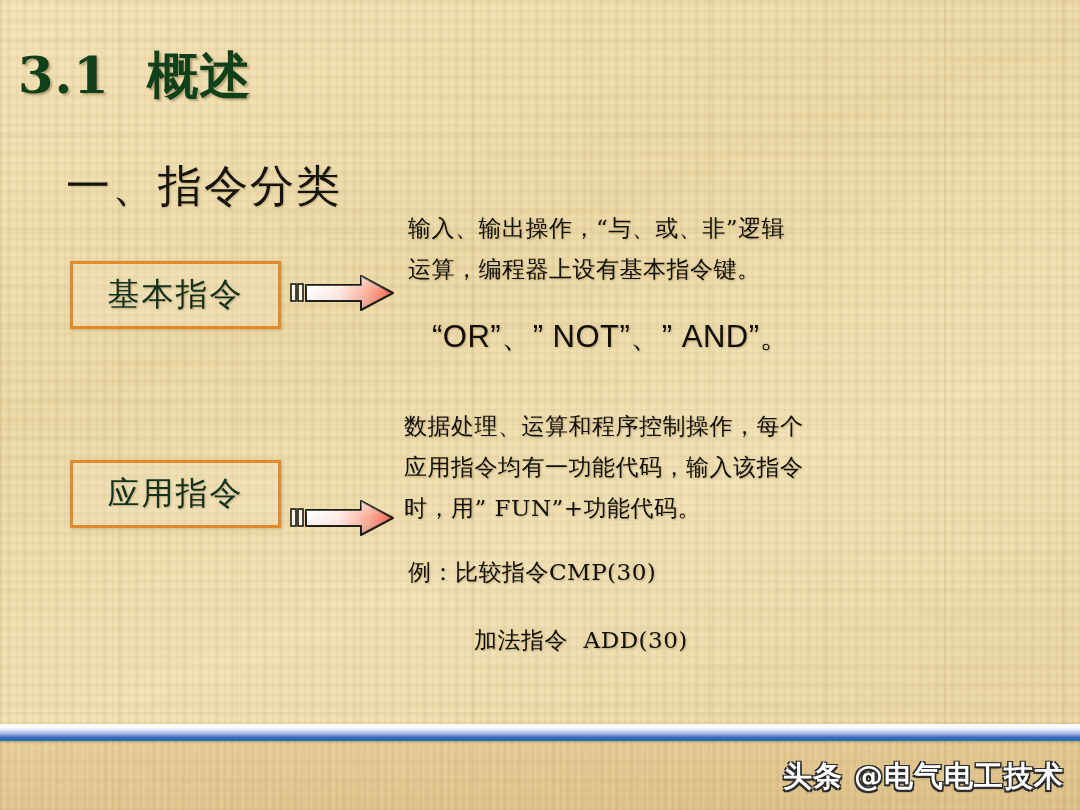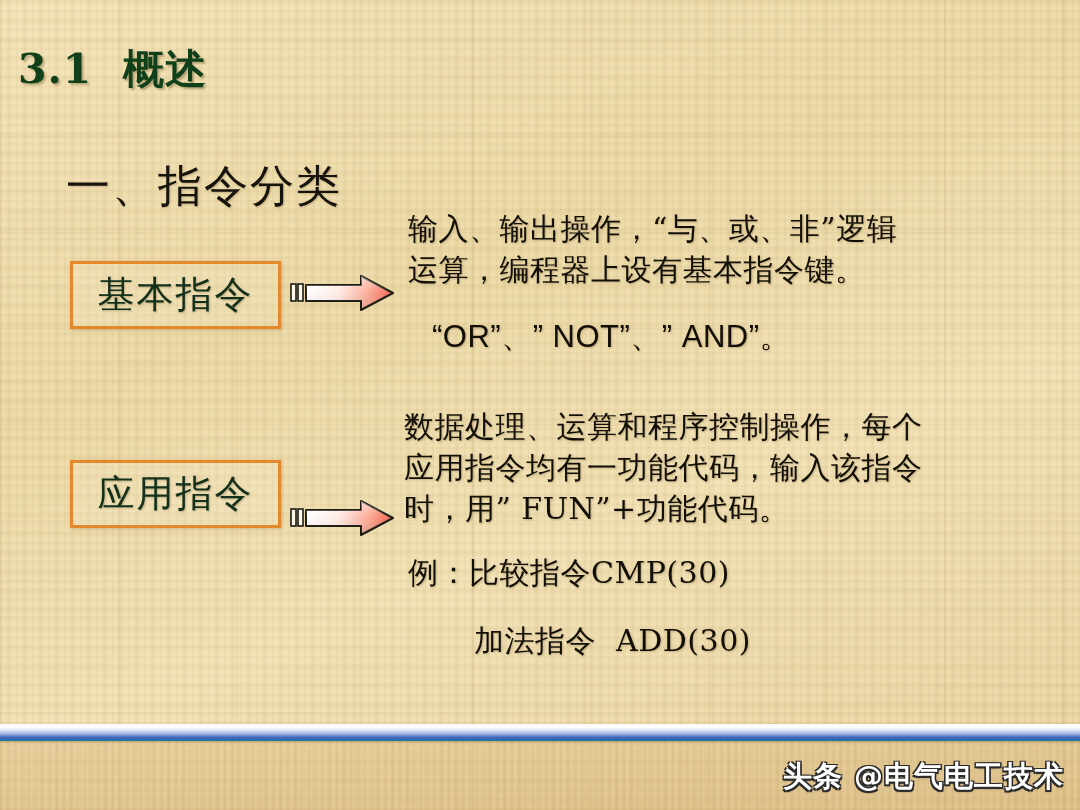--- a/index.html
+++ b/index.html
@@ -57,21 +57,21 @@
         rgba(255,243,208,0.10) 3px,
         rgba(170,134,74,0.00) 7px),
       linear-gradient(180deg, rgba(216,180,118,0.38), rgba(206,168,104,0.46));
     pointer-events: none;
   }
 
   .slide-title {
     position: absolute;
     left: 18px;
     top: 42px;
-    font-size: 41px;
+    font-size: 51px;
     font-weight: bold;
     color: #10401a;
     letter-spacing: 1px;
     text-shadow: 2px 2px 2px rgba(120,95,50,0.45);
     white-space: pre;
   }
 
   .section-heading {
     position: absolute;
     left: 66px;
@@ -86,21 +86,21 @@
   .label-box {
     position: absolute;
     border: 3px solid #e2892c;
     background: rgba(255,250,232,0.14);
     display: flex;
     align-items: center;
     justify-content: center;
     box-shadow: 1px 1px 3px rgba(130,100,55,0.35);
   }
   .label-box .box-text {
-    font-size: 37px;
+    font-size: 32px;
     color: #12301a;
     letter-spacing: 2px;
     text-shadow: 1px 1px 2px rgba(120,96,52,0.40);
     white-space: pre;
   }
   #box-basic  { left: 70px; top: 261px; width: 205px; height: 62px; }
   #box-applied{ left: 70px; top: 460px; width: 205px; height: 62px; }
 
   .arrow-wrap {
     position: absolute;
@@ -111,21 +111,21 @@
   #arrow-applied { left: 289px; top: 497px; }
 
   .body-text {
     position: absolute;
     color: #120f08;
     text-shadow: 1px 1px 2px rgba(130,104,58,0.40);
     white-space: pre;
     letter-spacing: 0.5px;
   }
   .para-cn {
-    font-size: 30px;
+    font-size: 23px;
     line-height: 41px;
   }
   .line-latin {
     font-size: 31px;
     font-family: Liberation Sans, sans-serif;
     letter-spacing: 0.5px;
   }
   #para-basic   { left: 408px; top: 208px; width: 640px; }
   #line-basic-ops { left: 432px; top: 316px; }
   #para-applied { left: 404px; top: 406px; width: 650px; }

